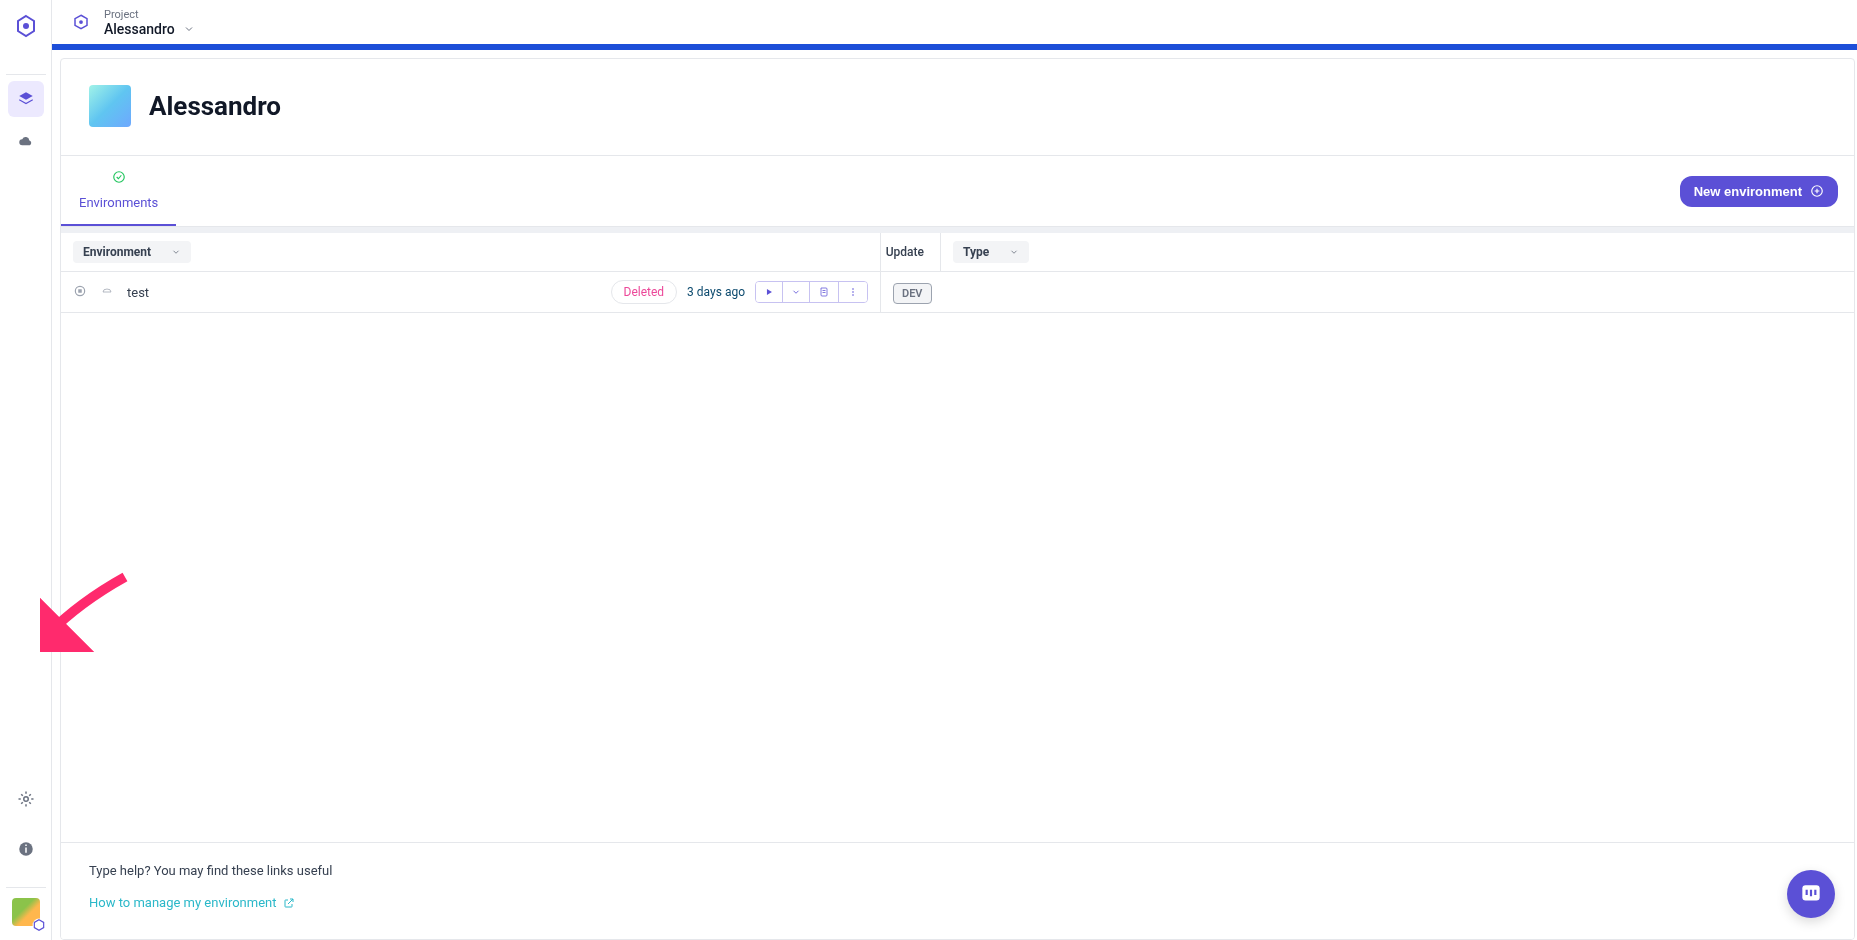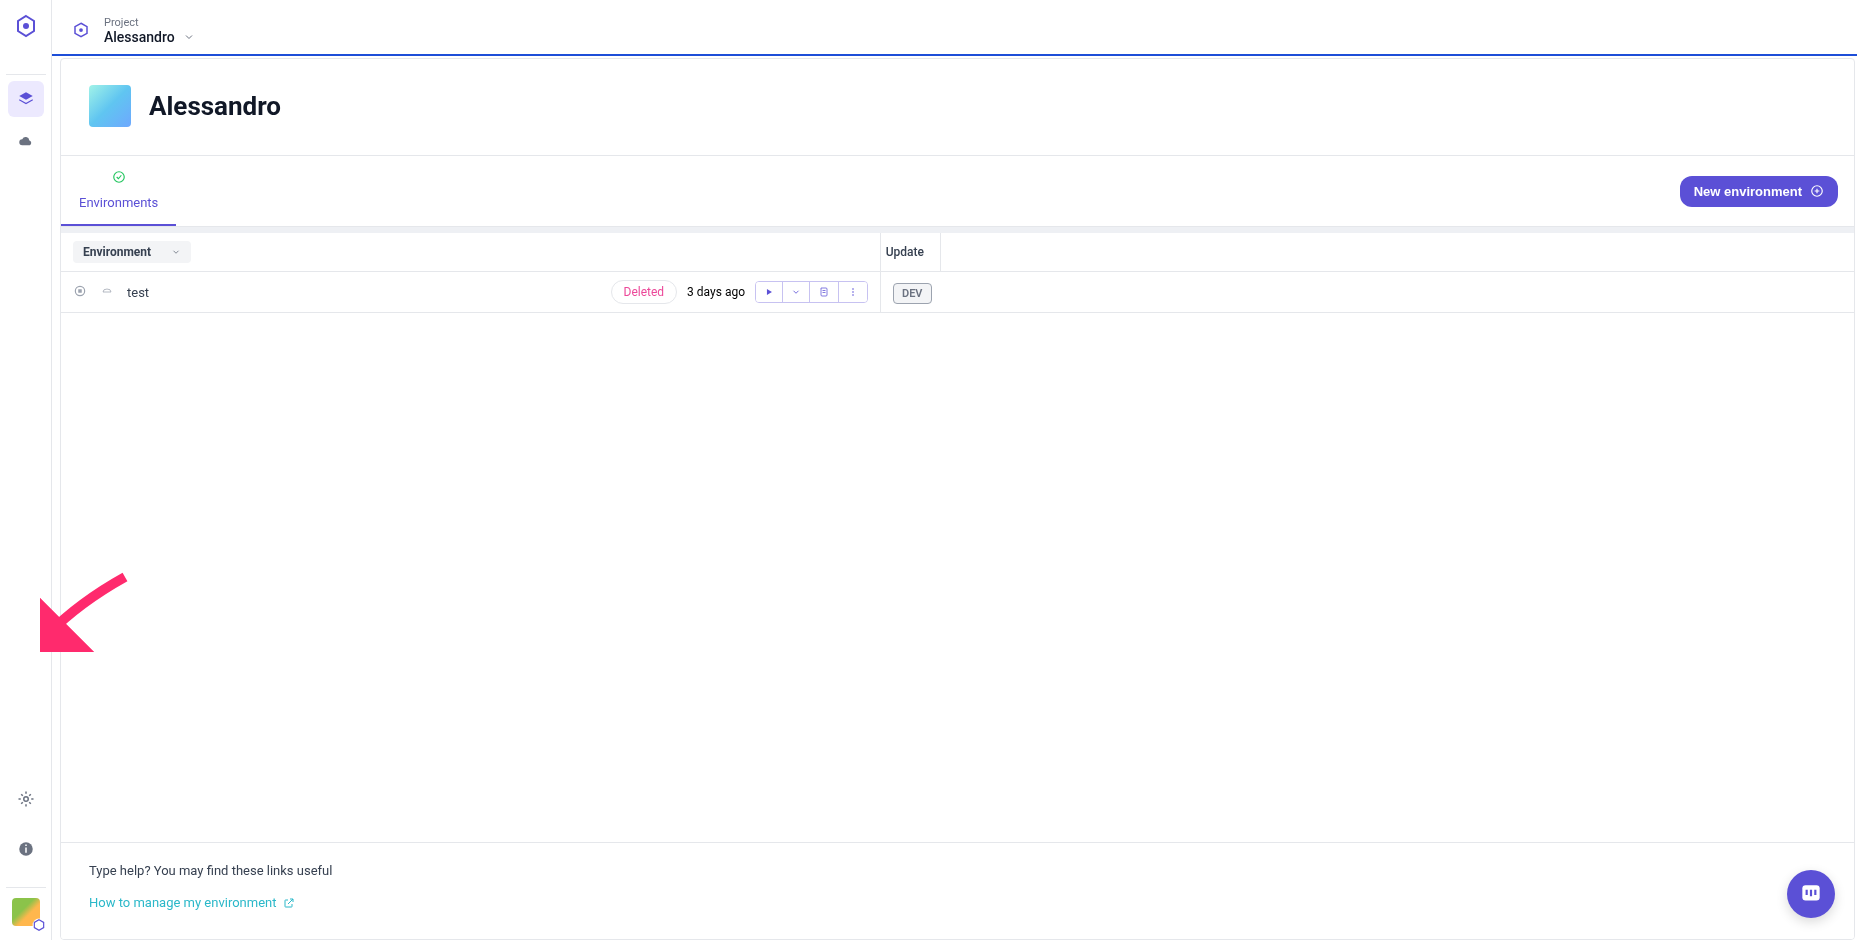--- a/index.html
+++ b/index.html
@@ -12,21 +12,21 @@
     .app-sidebar .sidebar-icon { width: 36px; height: 36px; display: flex; align-items: center; justify-content: center; border-radius: 6px; cursor: pointer; color: #5b50d6; margin-bottom: 8px; }
     .app-sidebar .sidebar-icon.active { background: #ece9fe; }
     .app-sidebar .sidebar-icon.gray { color: #6b7280; }
     .app-sidebar .sidebar-bottom { margin-top: auto; display: flex; flex-direction: column; align-items: center; padding-bottom: 10px; }
     .app-sidebar .sidebar-bottom .sidebar-icon { margin-bottom: 14px; }
     .app-sidebar .avatar-ctr { width: 36px; height: 36px; position: relative; display:flex; align-items:center; justify-content:center; }
     .app-sidebar .avatar { width: 28px; height: 28px; border-radius: 4px; background: linear-gradient(135deg, #8bc34a 40%, #ffb74d 60%); }
     .app-sidebar .avatar-badge { position:absolute; right:-2px; bottom:-2px; width:14px; height:14px; }
     
     
-    .top-header { position: absolute; left: 52px; top: 0; right: 0; height: 50px; border-bottom: 2px solid #1d4ed8; display: flex; align-items: center; padding: 0 20px; gap: 14px; background: #fff; margin-top: 6px; }
+    .top-header { position: absolute; left: 52px; top: 0; right: 0; height: 50px; border-bottom: 6px solid #1d4ed8; display: flex; align-items: center; padding: 0 20px; gap: 14px; background: #fff; }
     .top-header .small-logo { width: 18px; height: 18px; color: #5b50d6; }
     .project-label { font-size: 11px; color: #6b7280; }
     .project-name { font-size: 14px; color: #111827; font-weight: 500; display: flex; align-items: center; gap: 8px; cursor: pointer; }
     
     
     .main { position: absolute; left: 60px; right: 0; top: 58px; bottom: 0; display: flex; flex-direction: column; background: transparent; }
     .card { background: #fff; border: 1px solid #e5e7eb; border-radius: 4px; overflow: hidden; }
     
     .card-head { display: flex; align-items: center; gap: 18px; padding: 26px 28px 28px 28px; }
     .card-head .project-icon { width: 42px; height: 42px; border-radius: 4px; background: linear-gradient(135deg, #a1f3e8 0%, #60c5f1 50%, #6ea8fe 100%); }
@@ -50,21 +50,21 @@
     .pill-select { background: #f3f4f6; padding: 4px 10px; border-radius: 4px; display: inline-flex; align-items: center; gap: 20px; cursor: pointer; color: #374151; font-weight: bold; }
     .th-update .txt { font-weight: 500; cursor: pointer; margin-left: 11px; }
     
     .table-row { display: flex; align-items: flex-end; border-bottom: 1px solid #e5e7eb; }
     .td-left { flex: 0 0 820px; display: flex; align-items: center; padding: 8px 12px; gap: 12px; border-right: 1px solid #e5e7eb; }
     .td-left .status-icon { color: #6b7280; }
     .td-left .env-kind { color: #9ca3af; font-size: 10px; }
     .td-left .env-name { font-size: 13px; color: #374151; }
     .td-left .actions { margin-left: auto; display: flex; align-items: center; gap: 10px; }
     .chip { border: 1px solid #e5e7eb; border-radius: 14px; padding: 4px 12px; font-size: 12px; color: #ec4899; background: #fff; cursor: pointer; }
-    .time-txt { font-size: 12px; color: #000000; }
+    .time-txt { font-size: 12px; color: #0c4a6e; }
     .btn-grp { display: flex; border: 1px solid #c7c2f1; border-radius: 4px; overflow: hidden; }
     .btn-grp button { background: #fff; border: none; border-left: 1px solid #c7c2f1; padding: 4px 8px; cursor: pointer; color: #5b50d6; display: flex; align-items: center; justify-content: center; }
     .btn-grp button:first-child { border-left: none; }
     .td-type { display: flex; align-items: center; padding: 8px 12px; }
     .type-badge { border: 1px solid #9ca3af; color: #6b7280; font-size: 11px; font-weight: 600; padding: 3px 8px; border-radius: 4px; background: #f3f4f6; }
     
     .help-section { background: #fff; border-top: 1px solid #e5e7eb; margin-top: auto; padding: 20px 28px 28px; }
     .help-title { font-size: 13px; color: #374151; margin-bottom: 14px; }
     .help-link { font-size: 13px; color: #2bb8c9; text-decoration: none; display: inline-flex; align-items: center; gap: 6px; cursor: pointer; }
     
@@ -176,20 +176,28 @@
               <path d="M6 9 l6 6 6-6" fill="none" stroke="#6b7280" stroke-width="2"></path>
             </svg>
         </span>
       </div>
       <div class="th-update">
         <span class="txt">Update</span>
         <svg viewBox="0 0 24 24" width="10" height="10" style="margin-left:4px">
             <path d="M12 4 v14 M7 13 l5 5 5-5" fill="none" stroke="#374151" stroke-width="2"></path>
           </svg>
       </div>
+      <div class="th-type">
+        <span class="pill-select">
+          <span>Type</span>
+          <svg viewBox="0 0 24 24" width="10" height="10">
+              <path d="M6 9 l6 6 6-6" fill="none" stroke="#6b7280" stroke-width="2"></path>
+            </svg>
+        </span>
+      </div>
     </div>
 
     <div class="table-row">
       <div class="td-left">
         <span class="status-icon">
           <svg viewBox="0 0 24 24" width="14" height="14">
               <circle cx="12" cy="12" r="8" fill="none" stroke="#9ca3af" stroke-width="2"></circle>
               <rect x="9" y="9" width="6" height="6" fill="#9ca3af"></rect>
             </svg>
         </span>

